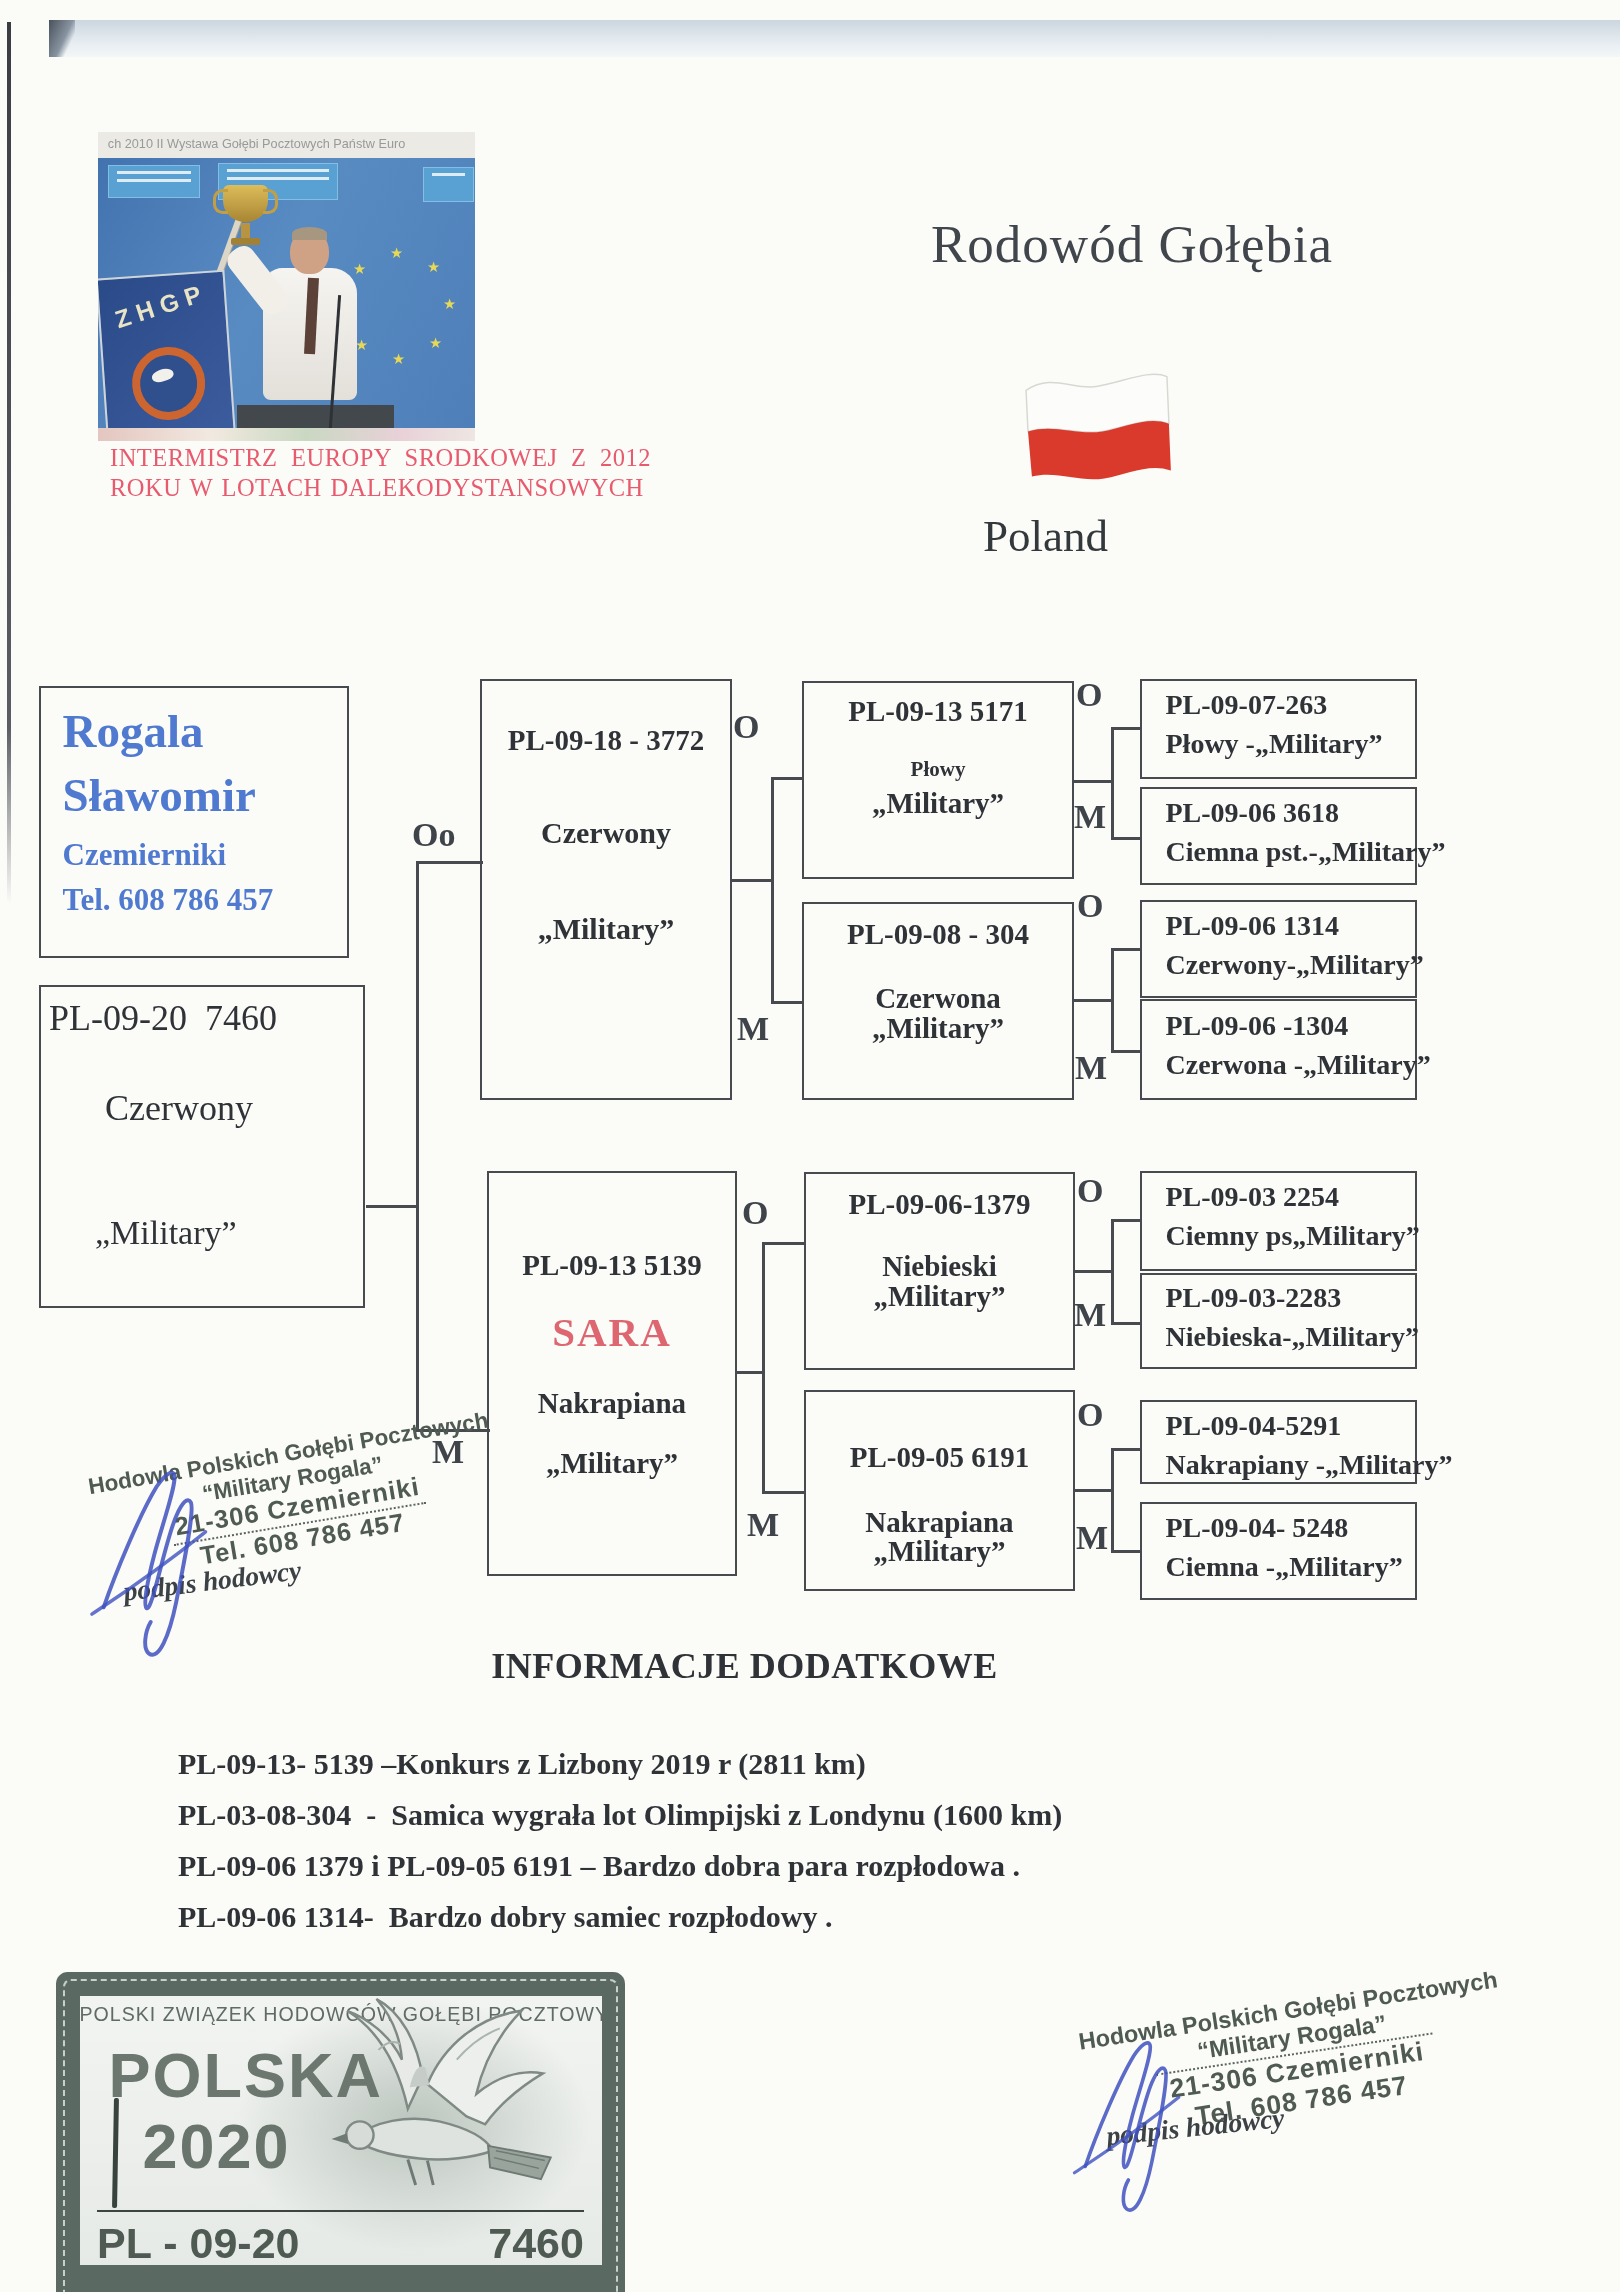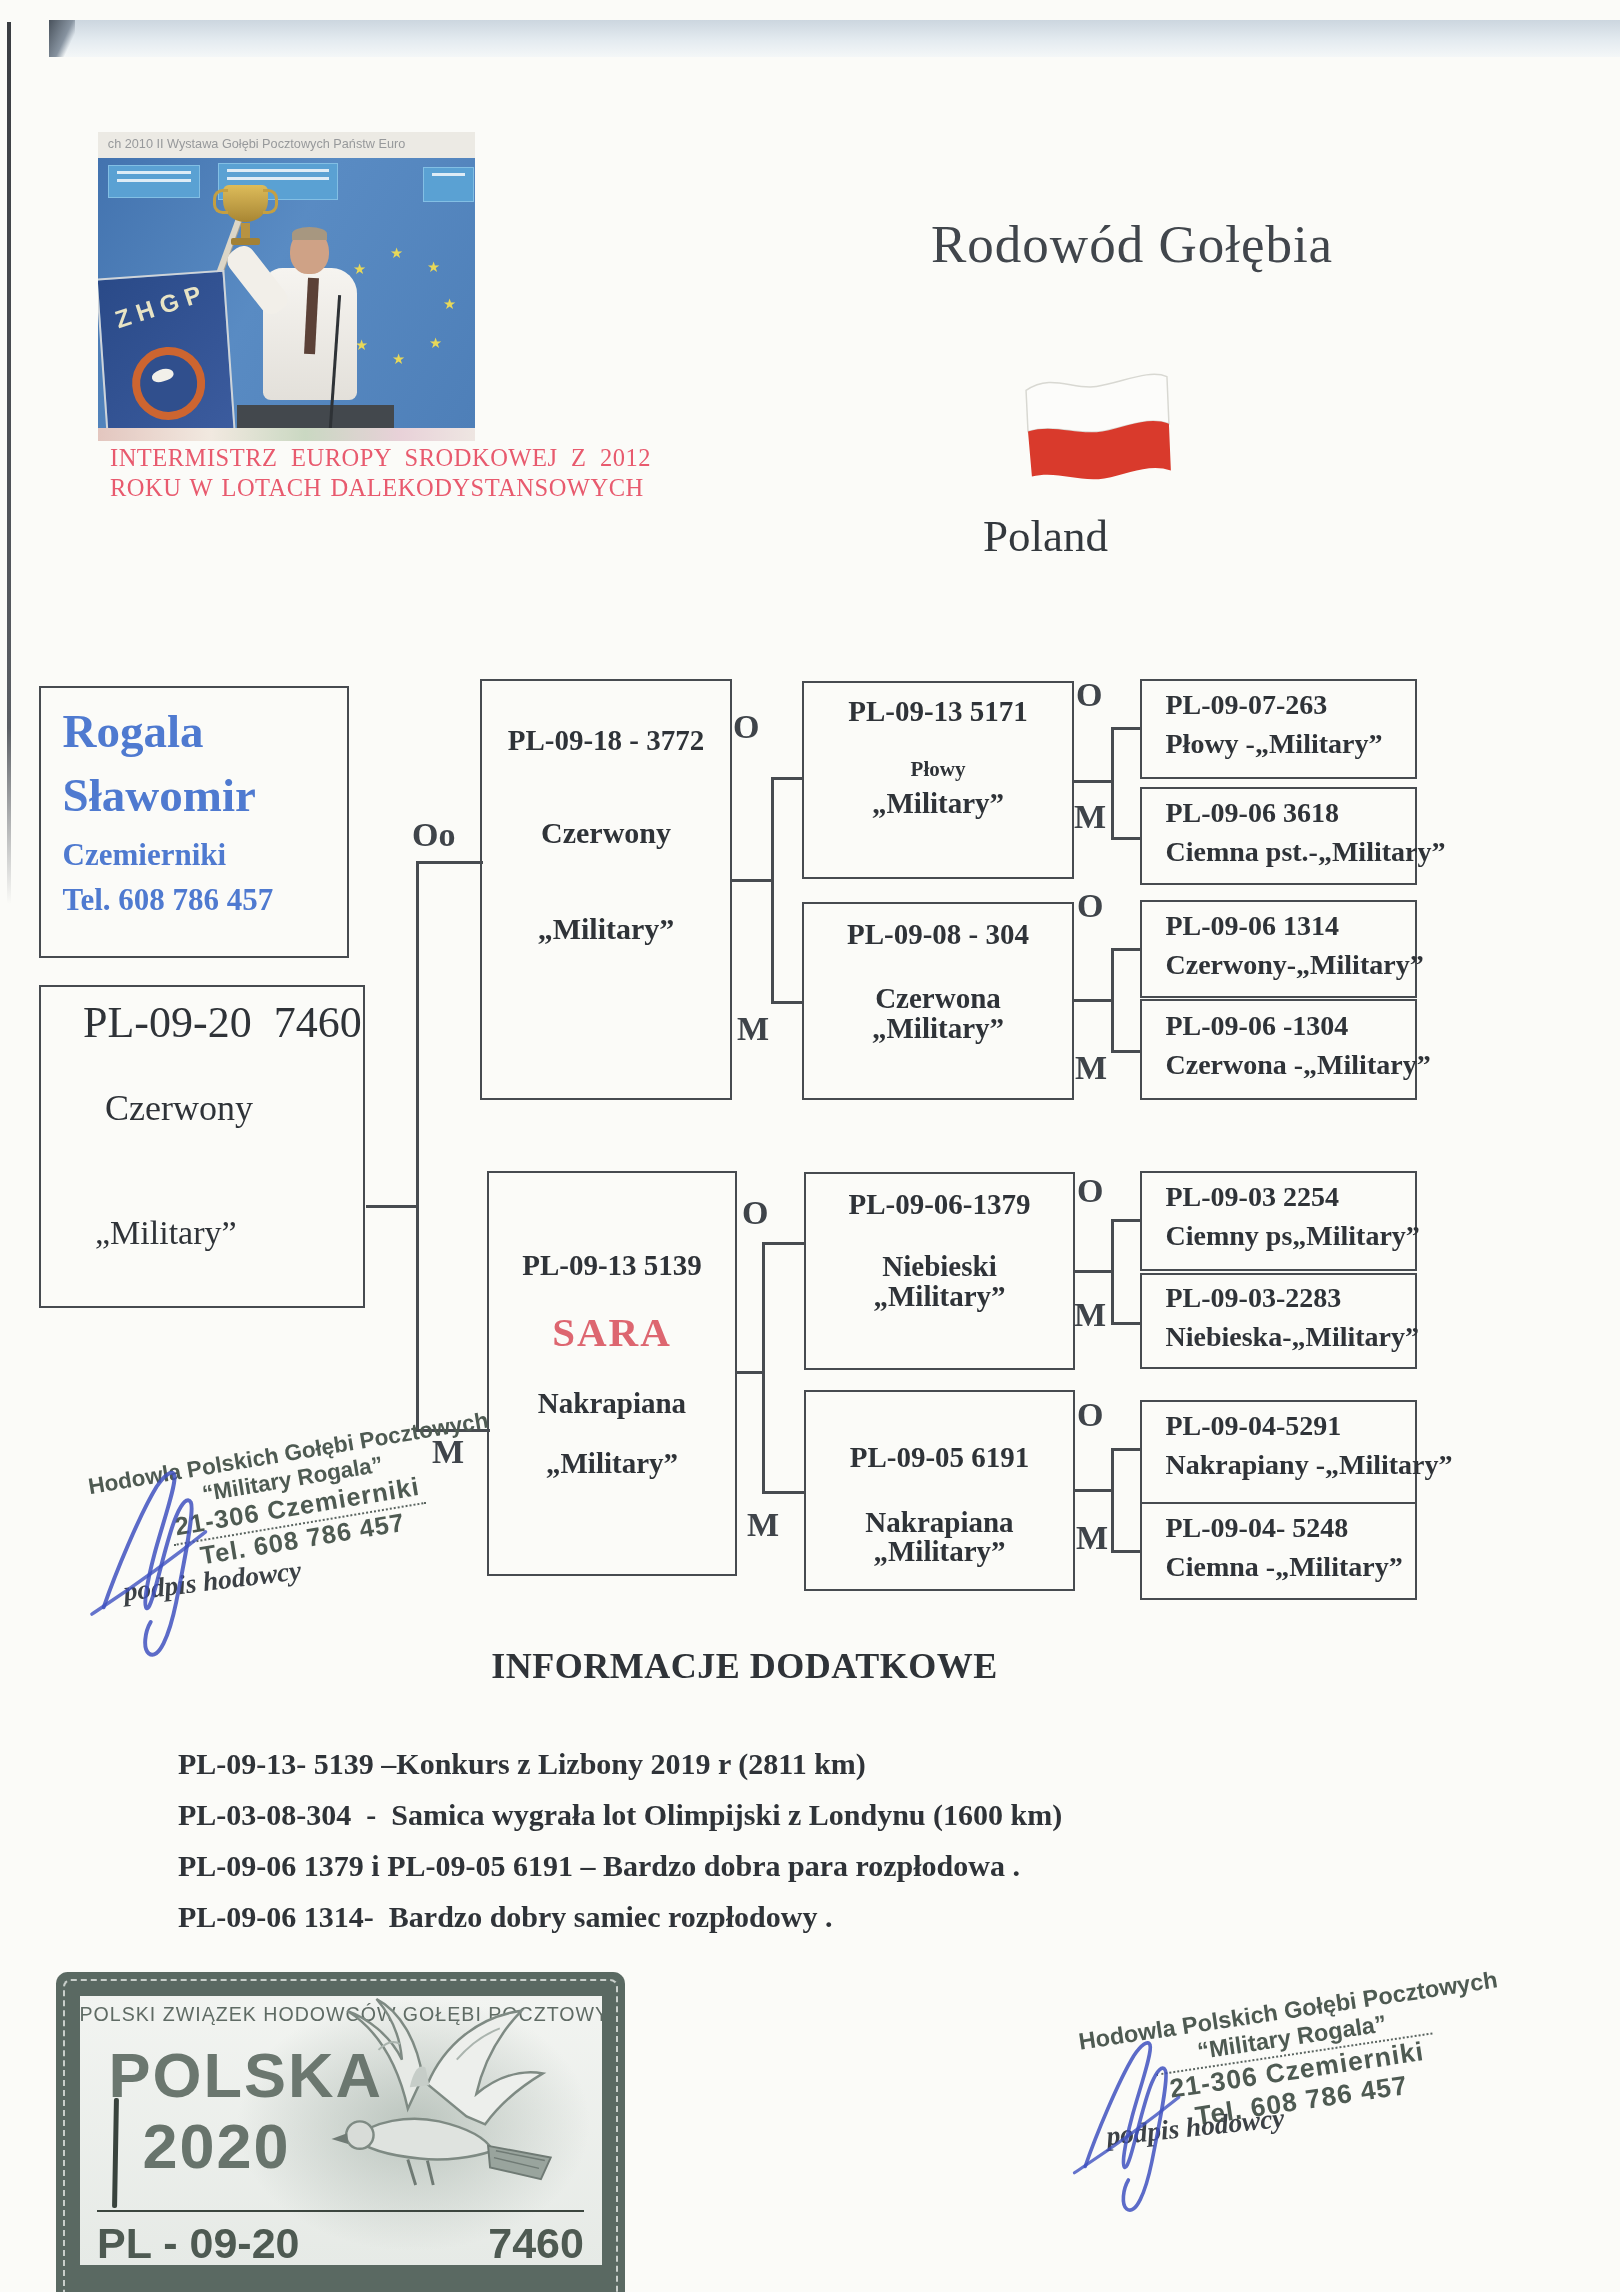--- a/index.html
+++ b/index.html
@@ -164,21 +164,21 @@
   <div class="poland">Poland</div>
 
   <div class="box" style="left:39px;top:686px;width:310px;height:272px;">
     <div class="abs b blue" style="left:21.6px;top:15.7px;font-size:47px;">Rogala</div>
     <div class="abs b blue" style="left:21.6px;top:80px;font-size:47px;">Sławomir</div>
     <div class="abs b blue" style="left:21.6px;top:149px;font-size:31px;">Czemierniki</div>
     <div class="abs b blue" style="left:21.6px;top:194px;font-size:31px;">Tel. 608 786 457</div>
   </div>
 
   <div class="box" style="left:39px;top:985px;width:326px;height:323px;">
-    <div class="abs" style="left:42px;top:9.8px;font-size:44px;">PL-09-20  7460</div>
+    <div class="abs" style="left:8px;top:9.8px;font-size:36px;">PL-09-20  7460</div>
     <div class="abs" style="left:64px;top:100px;font-size:36px;">Czerwony</div>
     <div class="abs" style="left:54px;top:227px;font-size:34px;">„Military”</div>
   </div>
 
   <div class="box" style="left:480px;top:679px;width:252px;height:421px;">
     <div class="abs b ctr" style="top:43px;font-size:29px;">PL-09-18 - 3772</div>
     <div class="abs b ctr" style="top:135px;font-size:30px;">Czerwony</div>
     <div class="abs b ctr" style="top:231px;font-size:30px;">„Military”</div>
   </div>
 
@@ -227,21 +227,21 @@
     <div class="abs b" style="left:23.5px;top:48px;font-size:28px;">Czerwona -„Military”</div>
   </div>
   <div class="box" style="left:1140px;top:1171px;width:277px;height:100px;">
     <div class="abs b" style="left:23.5px;top:7.8px;font-size:28px;">PL-09-03 2254</div>
     <div class="abs b" style="left:23.5px;top:47px;font-size:28px;">Ciemny ps„Military”</div>
   </div>
   <div class="box" style="left:1140px;top:1273px;width:277px;height:96px;">
     <div class="abs b" style="left:23.5px;top:6.9px;font-size:28px;">PL-09-03-2283</div>
     <div class="abs b" style="left:23.5px;top:46px;font-size:28px;">Niebieska-„Military”</div>
   </div>
-  <div class="box" style="left:1140px;top:1400px;width:277px;height:104px;">
+  <div class="box" style="left:1140px;top:1400px;width:277px;height:84px;">
     <div class="abs b" style="left:23.5px;top:7.8px;font-size:28px;">PL-09-04-5291</div>
     <div class="abs b" style="left:23.5px;top:47px;font-size:28px;">Nakrapiany -„Military”</div>
   </div>
   <div class="box" style="left:1140px;top:1502px;width:277px;height:98px;">
     <div class="abs b" style="left:23.5px;top:7.8px;font-size:28px;">PL-09-04- 5248</div>
     <div class="abs b" style="left:23.5px;top:47px;font-size:28px;">Ciemna -„Military”</div>
   </div>
 
   <div class="hl" style="left:366px;top:1205px;width:53px;"></div>
   <div class="vl" style="left:416px;top:861px;height:571px;"></div>

